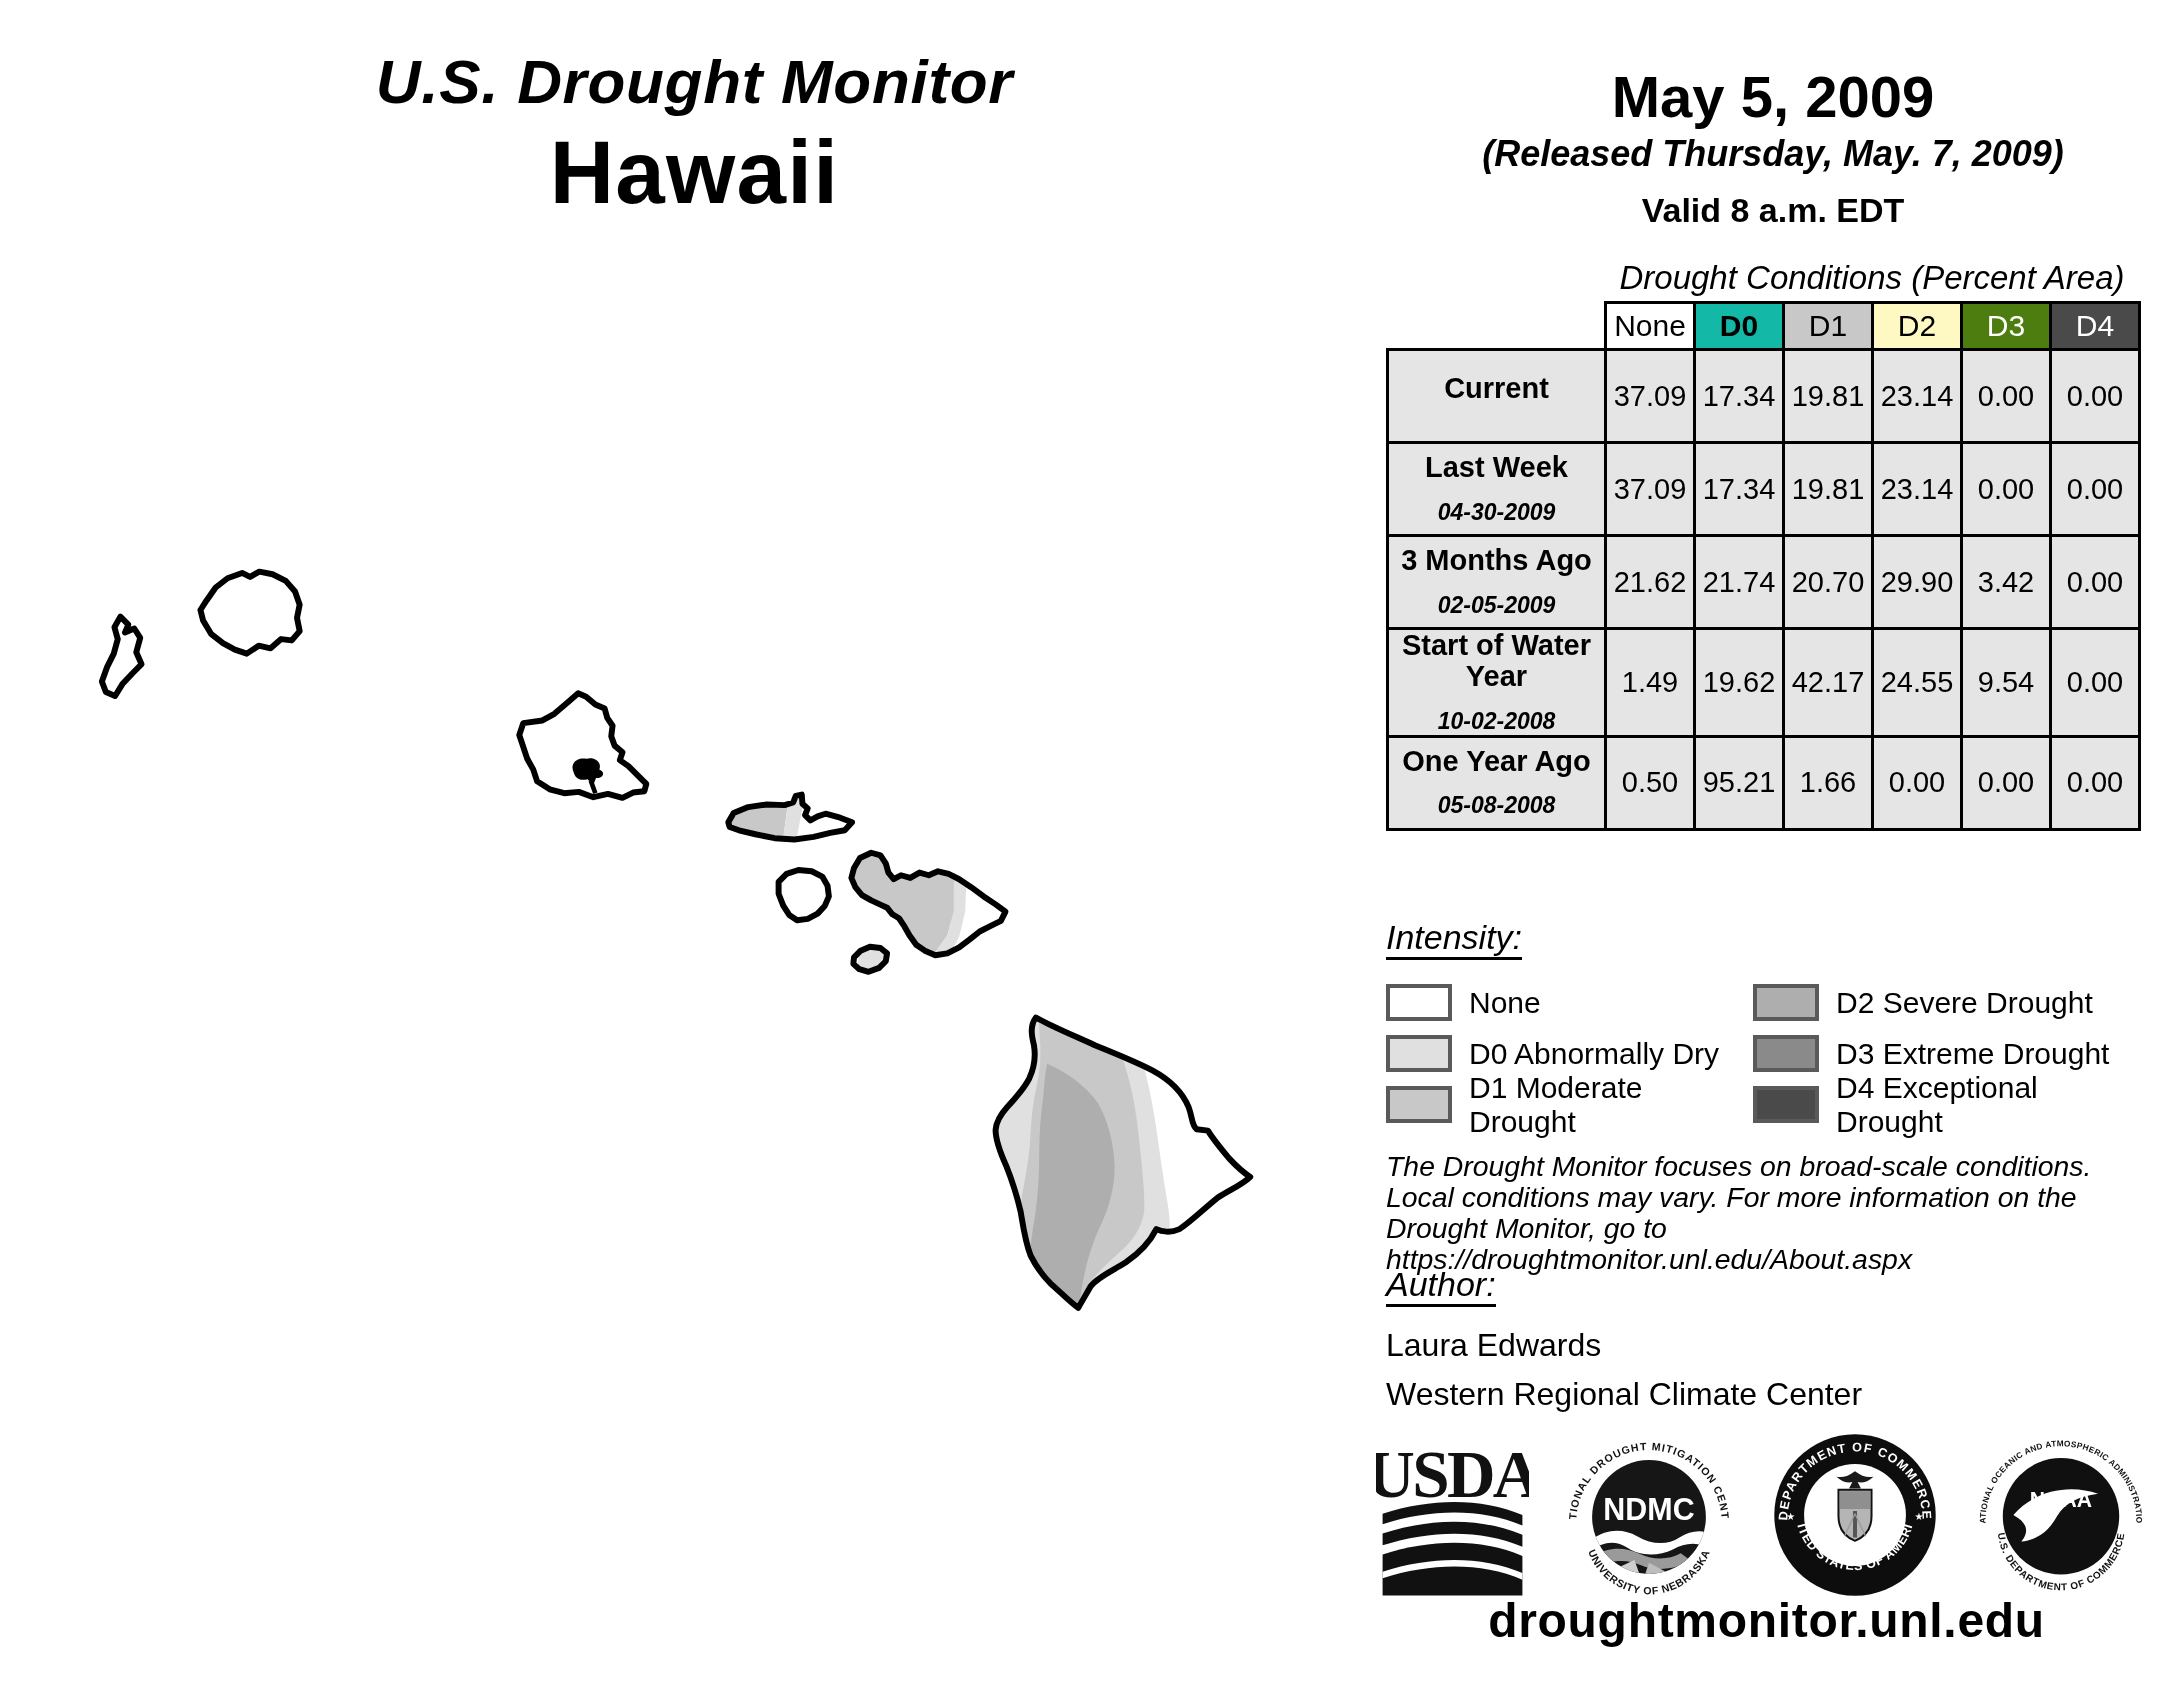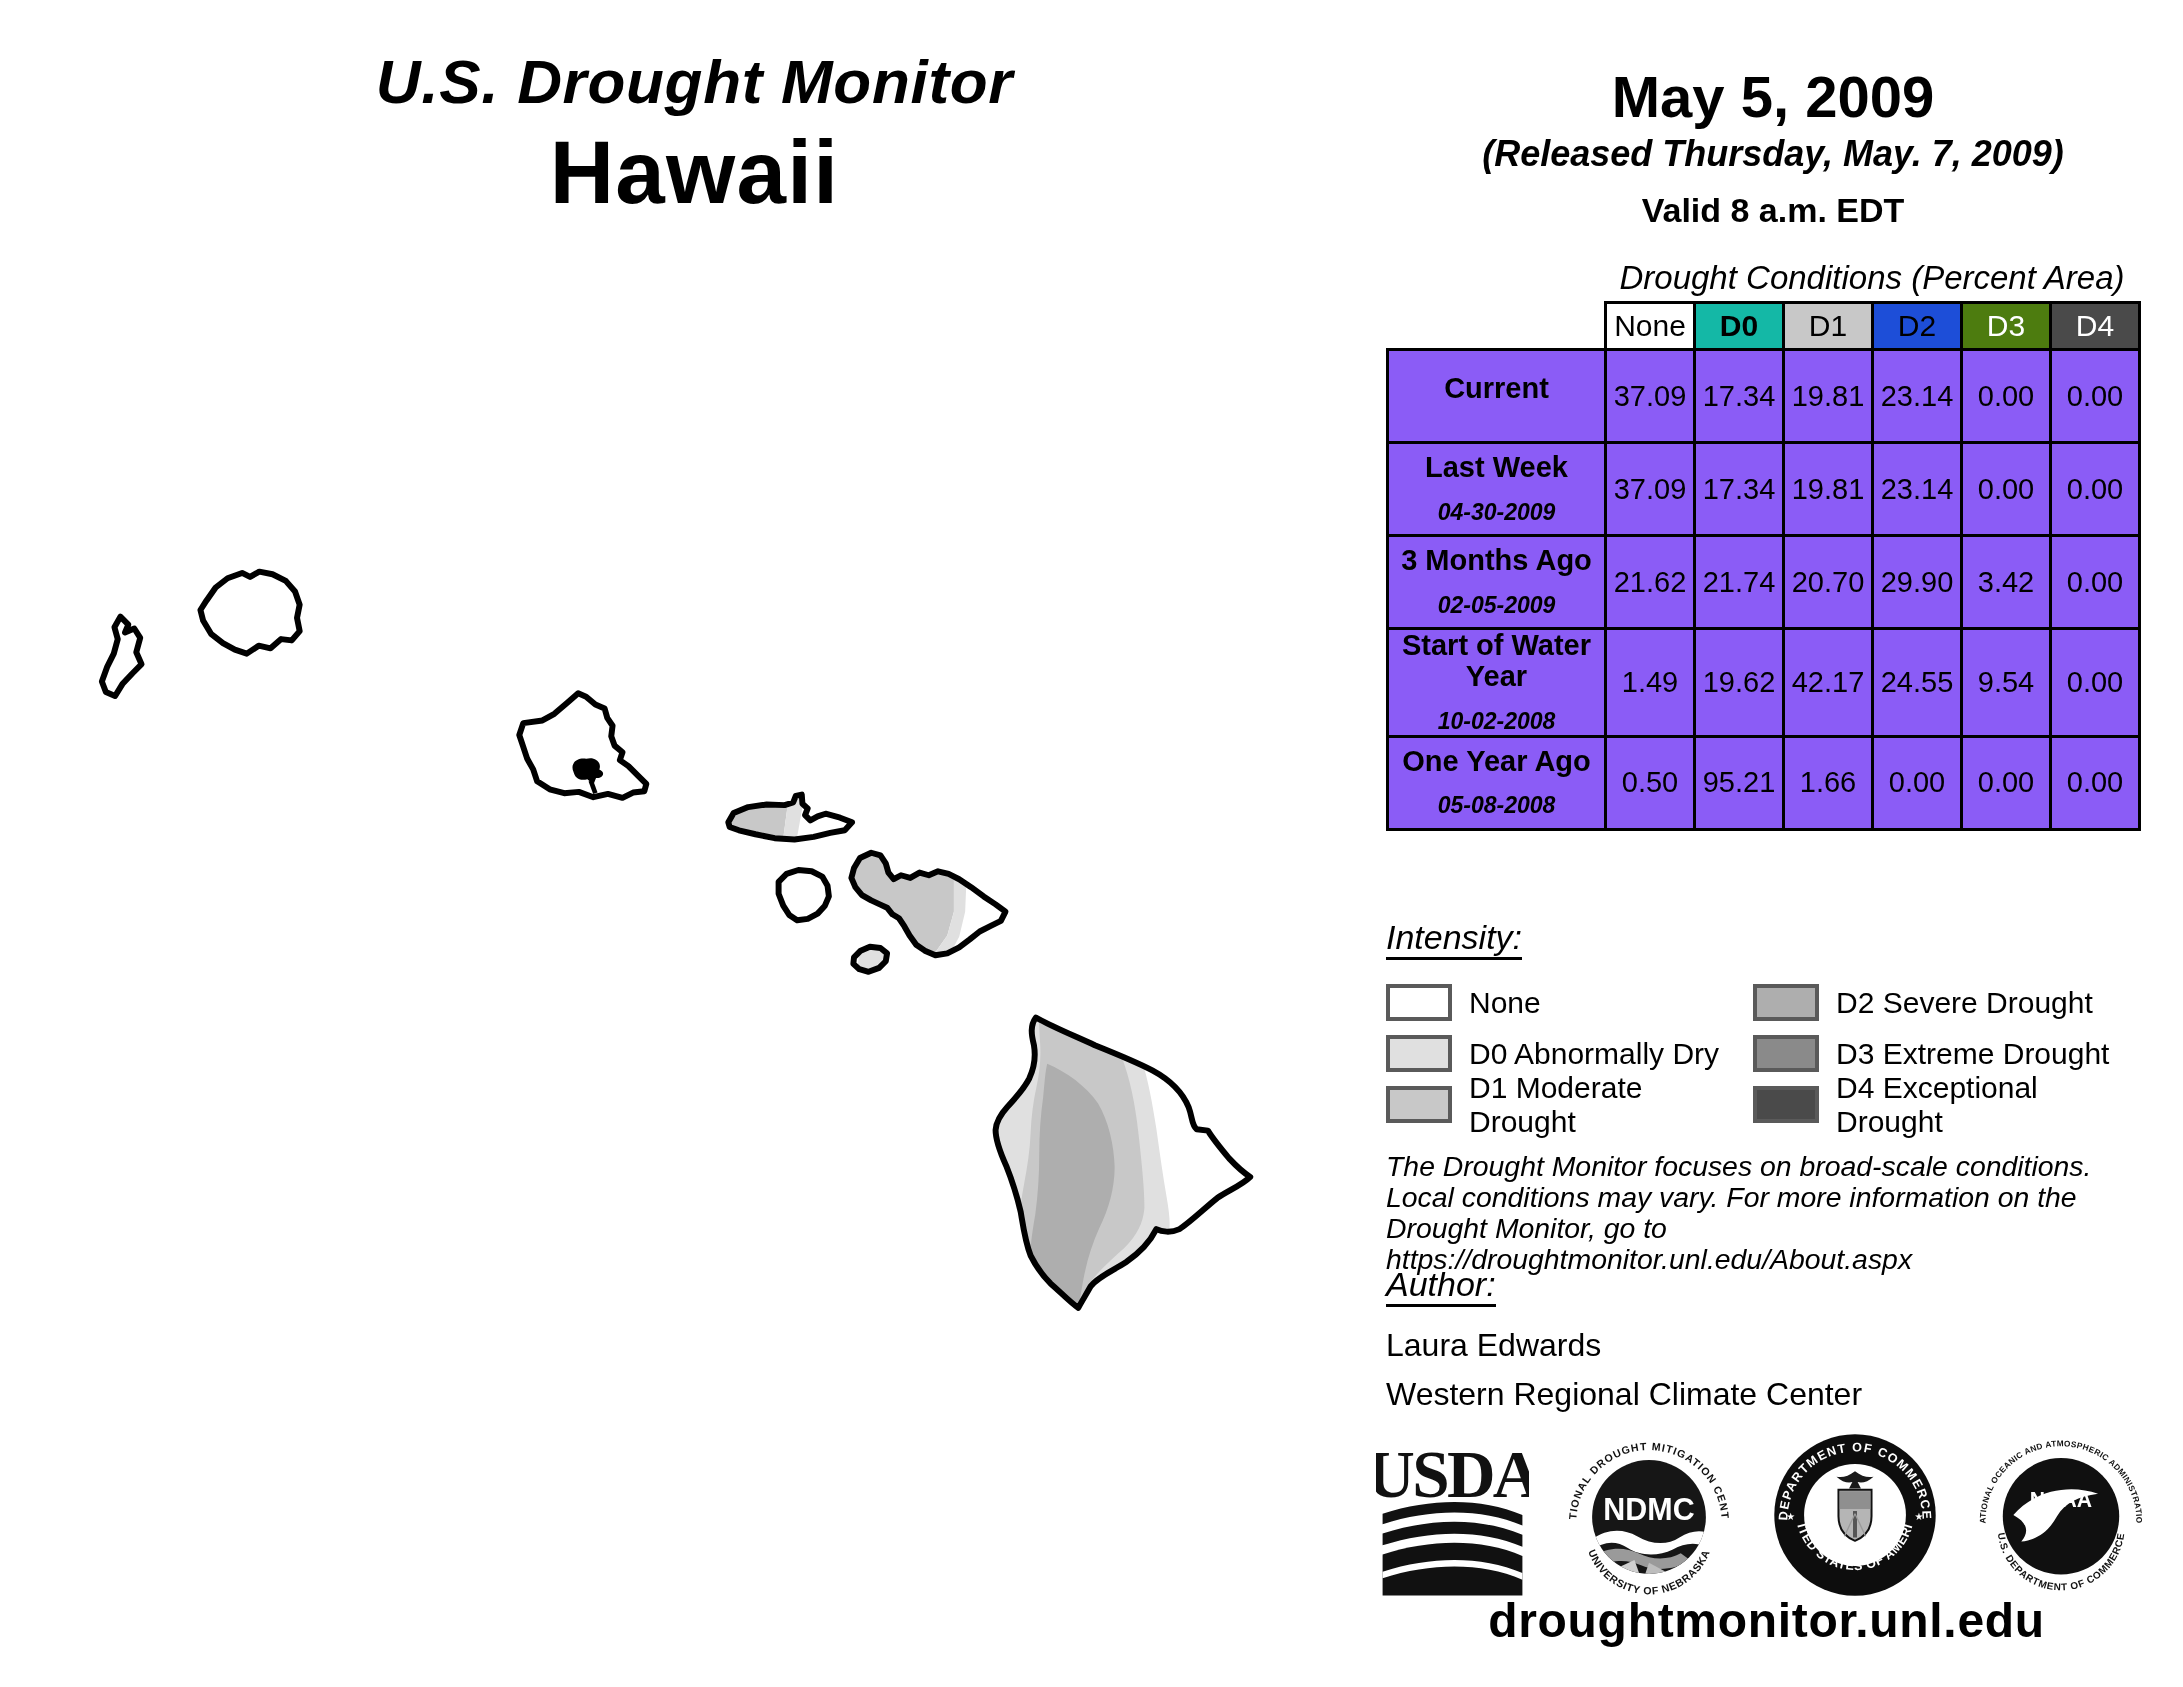--- a/index.html
+++ b/index.html
@@ -18,21 +18,21 @@
   
   #date-block{left:1429px;top:63px;width:688px;text-align:center}
   #date-main{font-size:58px;font-weight:700}
   #date-released{font-size:36px;font-weight:700;font-style:italic;margin-top:3px}
   #date-valid{font-size:34px;font-weight:700;margin-top:16px}
 
   
   #table-title{left:1604px;top:259px;width:536px;text-align:center;font-size:33px;font-style:italic}
   #dm-table-wrap{left:1386px;top:301px}
   table.dm{border-collapse:collapse;table-layout:fixed}
-  .dm th,.dm td{border:3.3px solid #000;padding:0;text-align:center;vertical-align:middle;background:#8b5cf6}
+  .dm th,.dm td{border:3.3px solid #000;padding:0;text-align:center;vertical-align:middle;background:#e5e5e5}
   .dm td{font-size:29px}
   .dm th.corner{border:none;background:#fff}
   .dm thead th{height:44px;font-size:30px;font-weight:400}
   .dm thead th.c-dark{color:#fff}
   .dm tbody tr{height:93px}
   .dm th.rowlab{font-weight:700}
   .rlabel{font-size:29px;font-weight:700;line-height:1.08}
   .rdate{font-size:23px;font-style:italic;font-weight:700;margin-top:15px}
 
   
@@ -140,21 +140,21 @@
       <col style="width:89px">
         <col style="width:89px">
         <col style="width:89px">
     </colgroup>
     <thead>
       <tr>
         <th class="corner"></th>
         <th style="background-color: rgb(255, 255, 255);">None</th>
         <th style="background-color: #14b8a6; font-weight: bold;">D0</th>
         <th style="background-color: rgb(200, 200, 200);">D1</th>
-        <th style="background-color: #1d4ed8;">D2</th>
+        <th style="background-color: #fef9c3;">D2</th>
         <th class="c-dark" style="background-color: #4d7c0f;">D3</th>
         <th class="c-dark" style="background-color: rgb(74, 74, 74);">D4</th>
       </tr>
     </thead>
     <tbody>
       <tr>
         <th class="rowlab">
           <div class="rlabel">Current</div>
           <div class="rdate"></div>
         </th>

